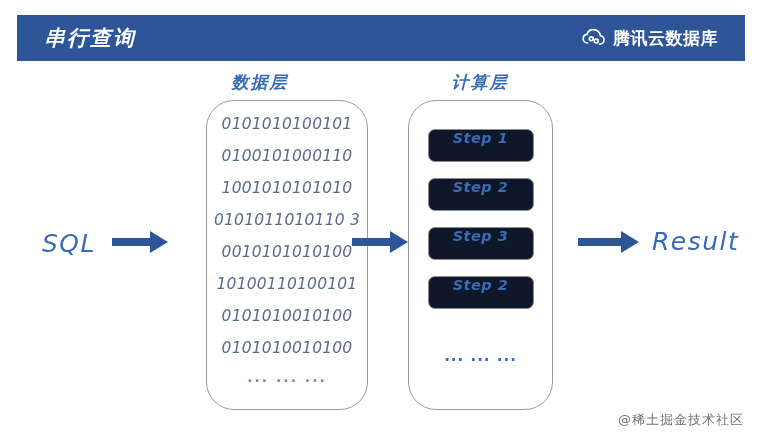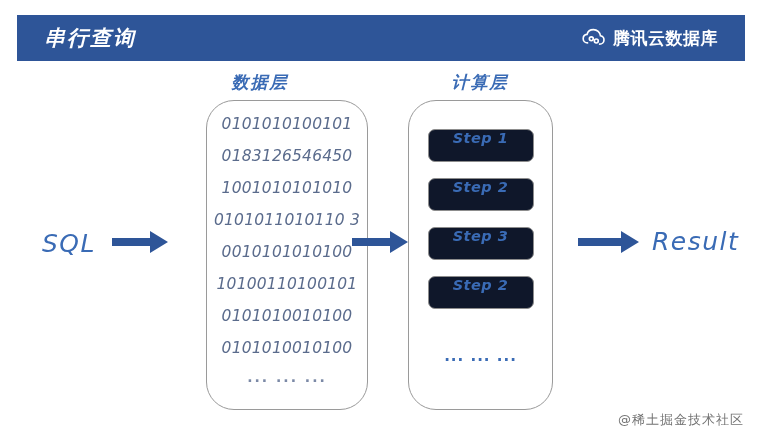--- a/index.html
+++ b/index.html
@@ -228,21 +228,21 @@
   <span class="arrow" id="arrow-sql-data">
     <svg width="57" height="26" viewBox="0 0 57 26" aria-hidden="true">
       <path d="M0 9 L38 9 L38 2 L56 13 L38 24 L38 17 L0 17 Z" fill="#2e5598"></path>
     </svg>
   </span>
 
   <div class="layer-title" id="data-layer-title">数据层</div>
   <div class="panel" id="data-panel">
     <div class="binary-list">
       <div class="binary-row">0101010100101</div>
-      <div class="binary-row">0183126546450</div>
+      <div class="binary-row">0100101000110</div>
       <div class="binary-row">1001010101010</div>
       <div class="binary-row">0101011010110 3</div>
       <div class="binary-row">0010101010100</div>
       <div class="binary-row">10100110100101</div>
       <div class="binary-row">0101010010100</div>
       <div class="binary-row">0101010010100</div>
       <div class="ellipsis-dots">··· ··· ···</div>
     </div>
   </div>
 

